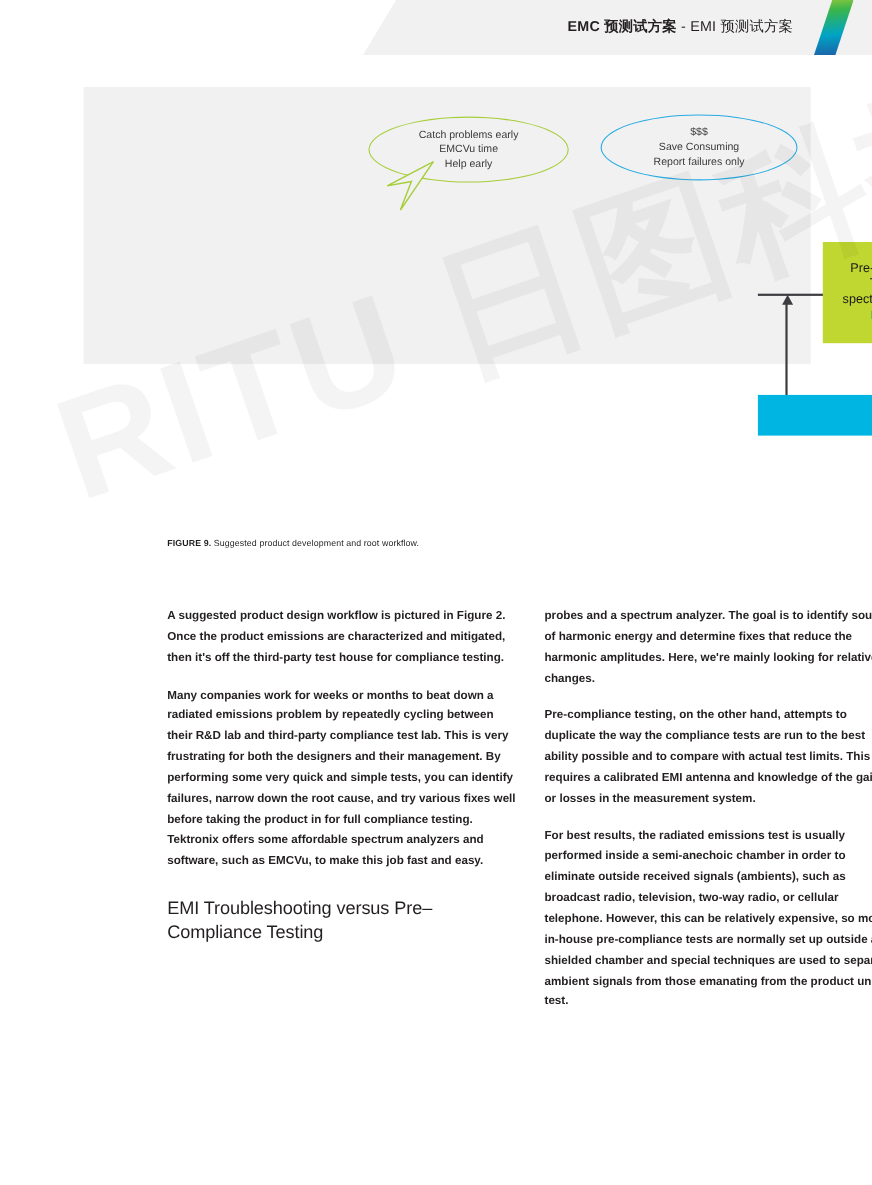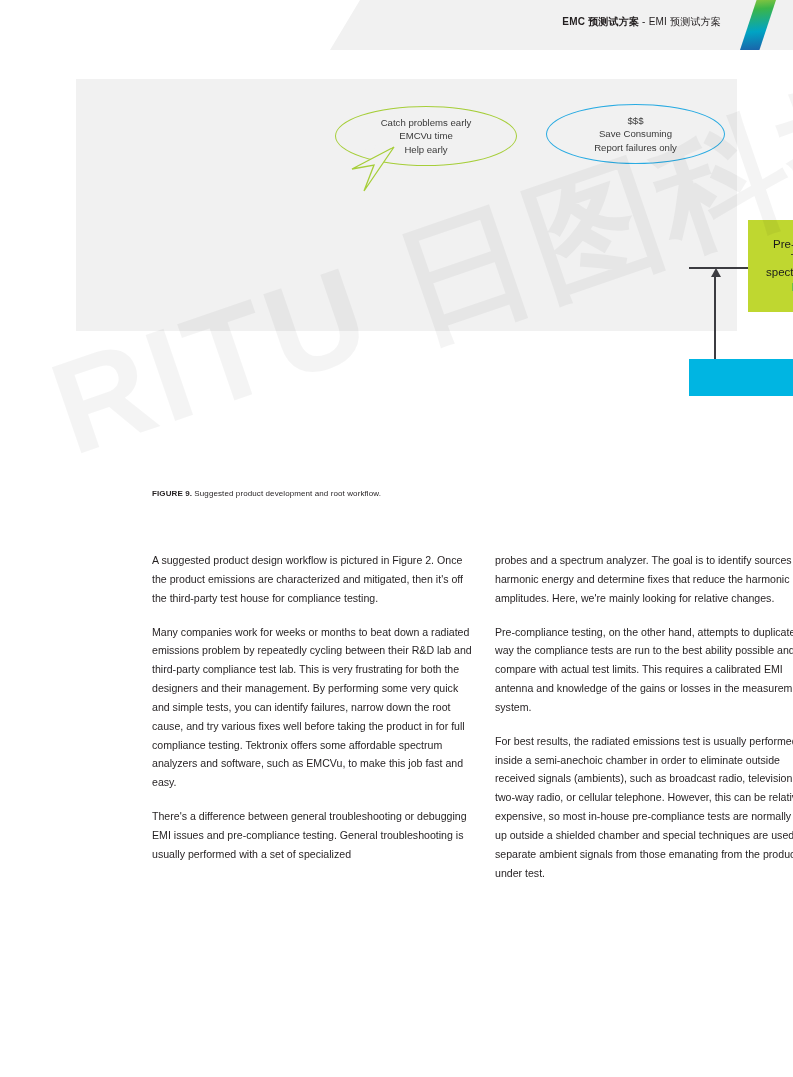--- a/index.html
+++ b/index.html
@@ -30,21 +30,21 @@
     left: 330px;
     width: 463px;
     height: 50px;
     background: #f1f1f1;
     clip-path: polygon(30px 0, 100% 0, 100% 100%, 0 100%);
   }
   .header-title {
     position: absolute;
     top: 15px;
     right: 72px;
-    font-size: 10px;
+    font-size: 13px;
     letter-spacing: 0.2px;
     color: #231f20;
     white-space: nowrap;
   }
   .header-title b { font-weight: bold; }
   .header-stripe {
     position: absolute;
     top: 0;
     right: 17px;
     width: 36px;
@@ -182,21 +182,21 @@
     position: absolute;
     top: 472px;
     width: 320px;
     font-size: 10.6px;
     line-height: 1.78;
     color: #231f20;
     z-index: 6;
   }
   .col-left  { left: 76px; }
   .col-right { left: 419px; }
-  .col p { margin: 0 0 15px 0; }
+  .col p { margin: 0 0 15px 0; font-weight: bold; }
   .section-heading {
     font-size: 16.5px;
     font-weight: normal;
     line-height: 1.32;
     margin: 24px 0 11px 0;
     color: #231f20;
     letter-spacing: -0.1px;
   }
 </style>
 </head>
@@ -243,21 +243,21 @@
   <div class="fig-box box-emi">
     
   </div>
 </div>
 
 <div class="fig-caption"><b>FIGURE 9.</b><span> Suggested product development and root workflow.</span></div>
 
 <div class="col col-left">
   <p>A suggested product design workflow is pictured in Figure 2. Once the product emissions are characterized and mitigated, then it's off the third-party test house for compliance testing.</p>
   <p>Many companies work for weeks or months to beat down a radiated emissions problem by repeatedly cycling between their R&amp;D lab and third-party compliance test lab. This is very frustrating for both the designers and their management. By performing some very quick and simple tests, you can identify failures, narrow down the root cause, and try various fixes well before taking the product in for full compliance testing. Tektronix offers some affordable spectrum analyzers and software, such as EMCVu, to make this job fast and easy.</p>
-  <p>There's a difference between general troubleshooting or debugging EMI issues and pre-compliance testing. General troubleshooting is usually performed with a set of specialized</p>
+  <h2 class="section-heading">EMI Troubleshooting versus Pre–Compliance Testing</h2>
 </div>
 
 <div class="col col-right">
   <p>probes and a spectrum analyzer. The goal is to identify sources of harmonic energy and determine fixes that reduce the harmonic amplitudes. Here, we're mainly looking for relative changes.</p>
   <p>Pre-compliance testing, on the other hand, attempts to duplicate the way the compliance tests are run to the best ability possible and to compare with actual test limits. This requires a calibrated EMI antenna and knowledge of the gains or losses in the measurement system.</p>
   <p>For best results, the radiated emissions test is usually performed inside a semi-anechoic chamber in order to eliminate outside received signals (ambients), such as broadcast radio, television, two-way radio, or cellular telephone. However, this can be relatively expensive, so most in-house pre-compliance tests are normally set up outside a shielded chamber and special techniques are used to separate ambient signals from those emanating from the product under test.</p>
 </div>
 
 </div>
 </body></html>

